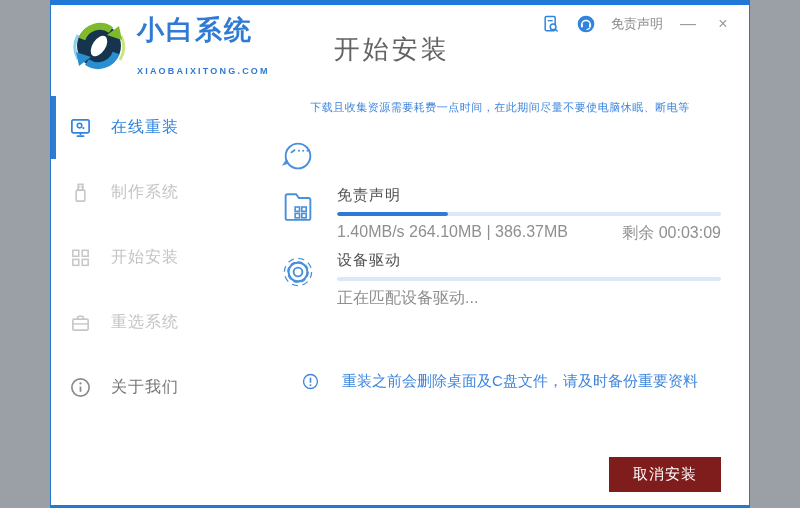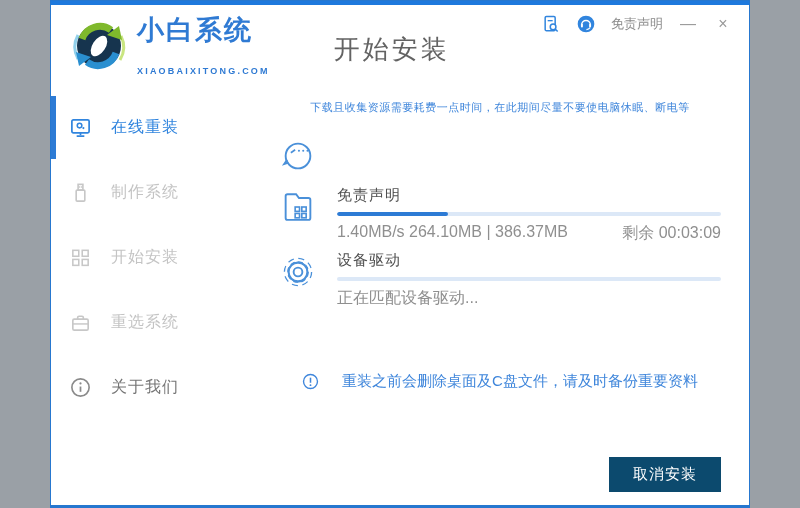--- a/index.html
+++ b/index.html
@@ -53,21 +53,21 @@
   .task-stats { display:flex; justify-content:space-between; margin-top:7px; font-size:16px; color:#8f8f8f; }
 
   .notice { margin-top:56px; text-align:center; font-size:15px; color:#3f86db; flex:none;
             display:flex; align-items:center; justify-content:center; gap:23px; }
   .notice svg { width:17px; height:17px; flex:none; }
 
   .footer { margin-top:auto; flex:none; display:flex; justify-content:flex-end; align-items:center;
             gap:10px; padding-bottom:13px; }
   .btn-text { background:none; border:none; color:#3185de; font-size:15px; letter-spacing:1px;
               padding:8px 14px; cursor:pointer; font-family:inherit; }
-  .btn-primary { background:#0c4a6e; border:none; color:#ffffff; font-size:15px; letter-spacing:1px;
+  .btn-primary { background:#7f1d1d; border:none; color:#ffffff; font-size:15px; letter-spacing:1px;
                  padding:8px 24px; cursor:pointer; font-family:inherit; }
 </style>
 </head>
 <body>
 
 <div class="window">
   <div class="topstrip"></div>
 
   <div class="header">
     <svg class="logo-svg" viewBox="0 0 60 60">

